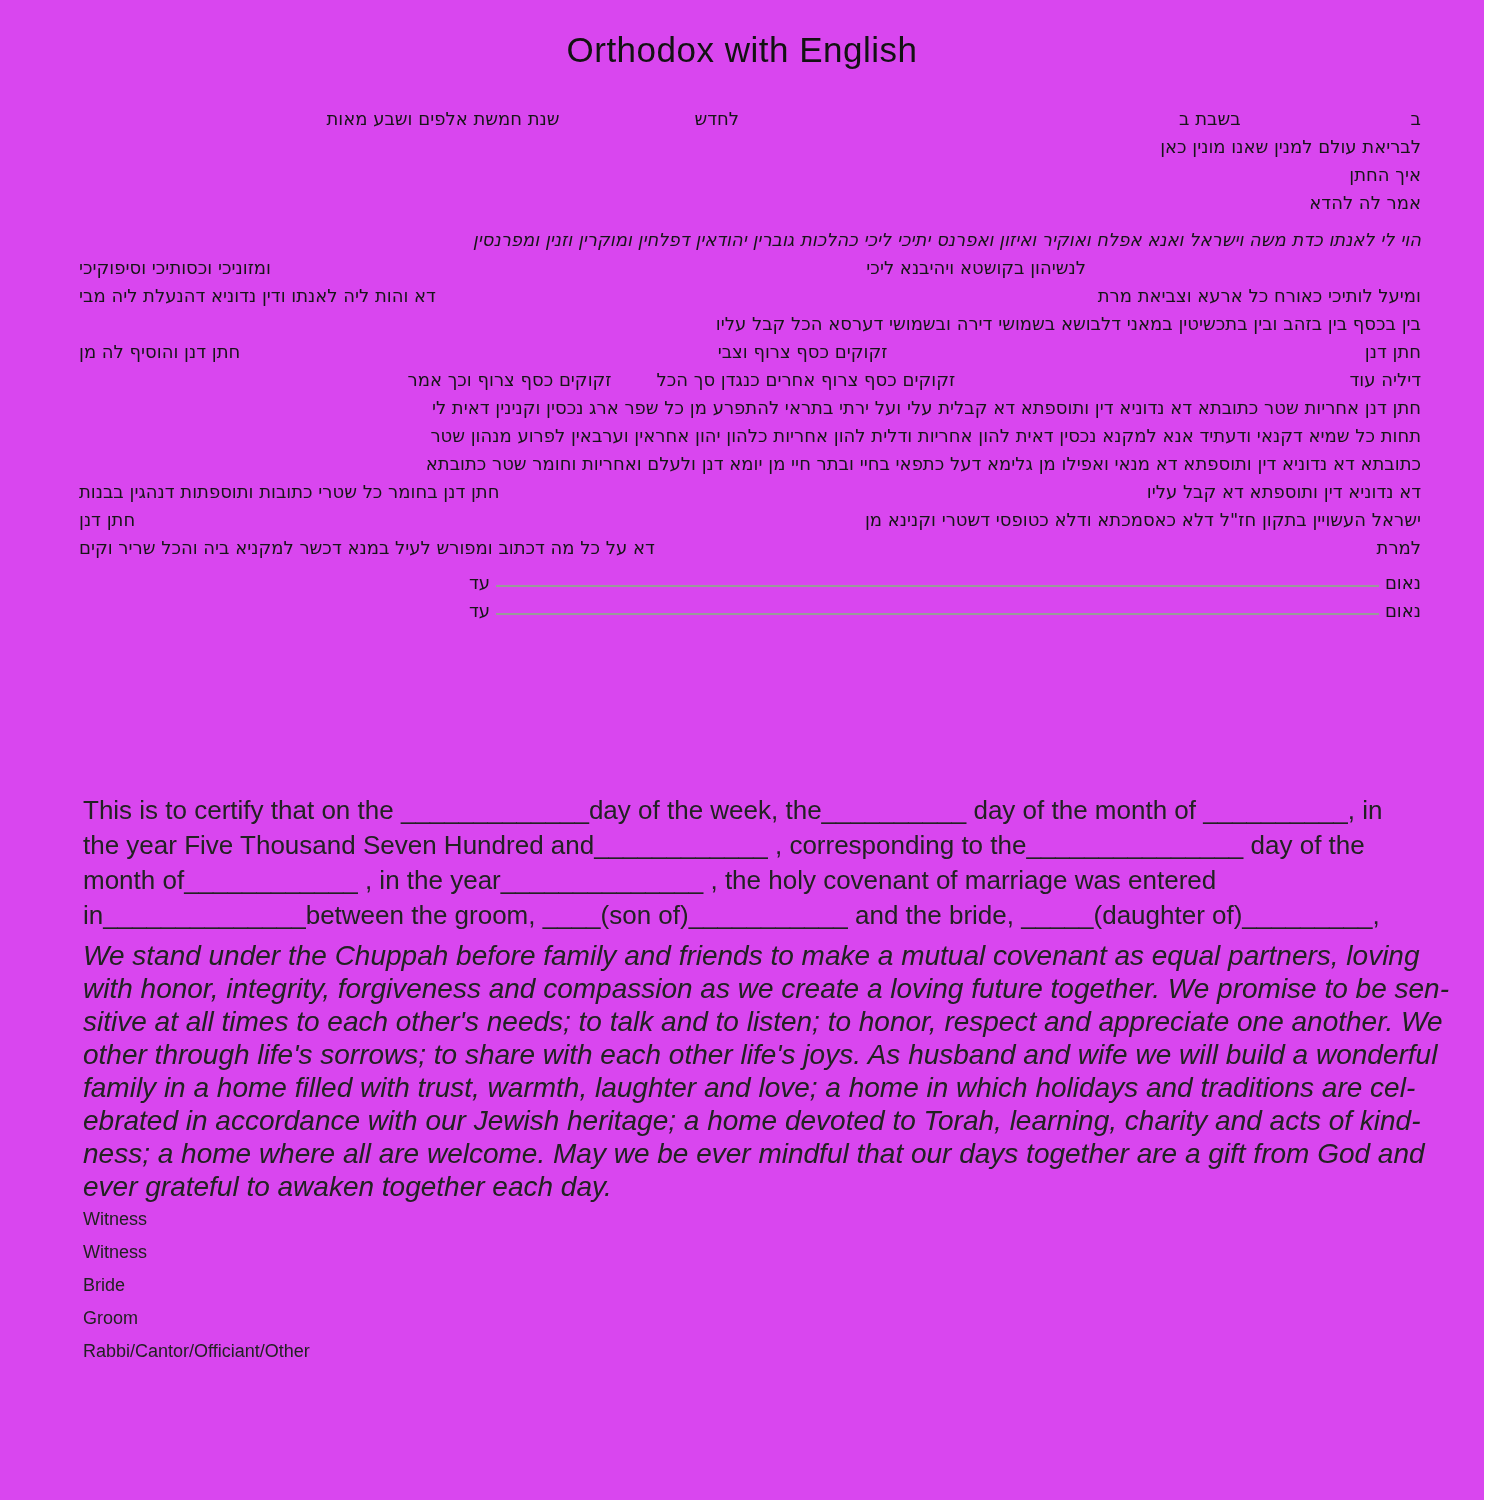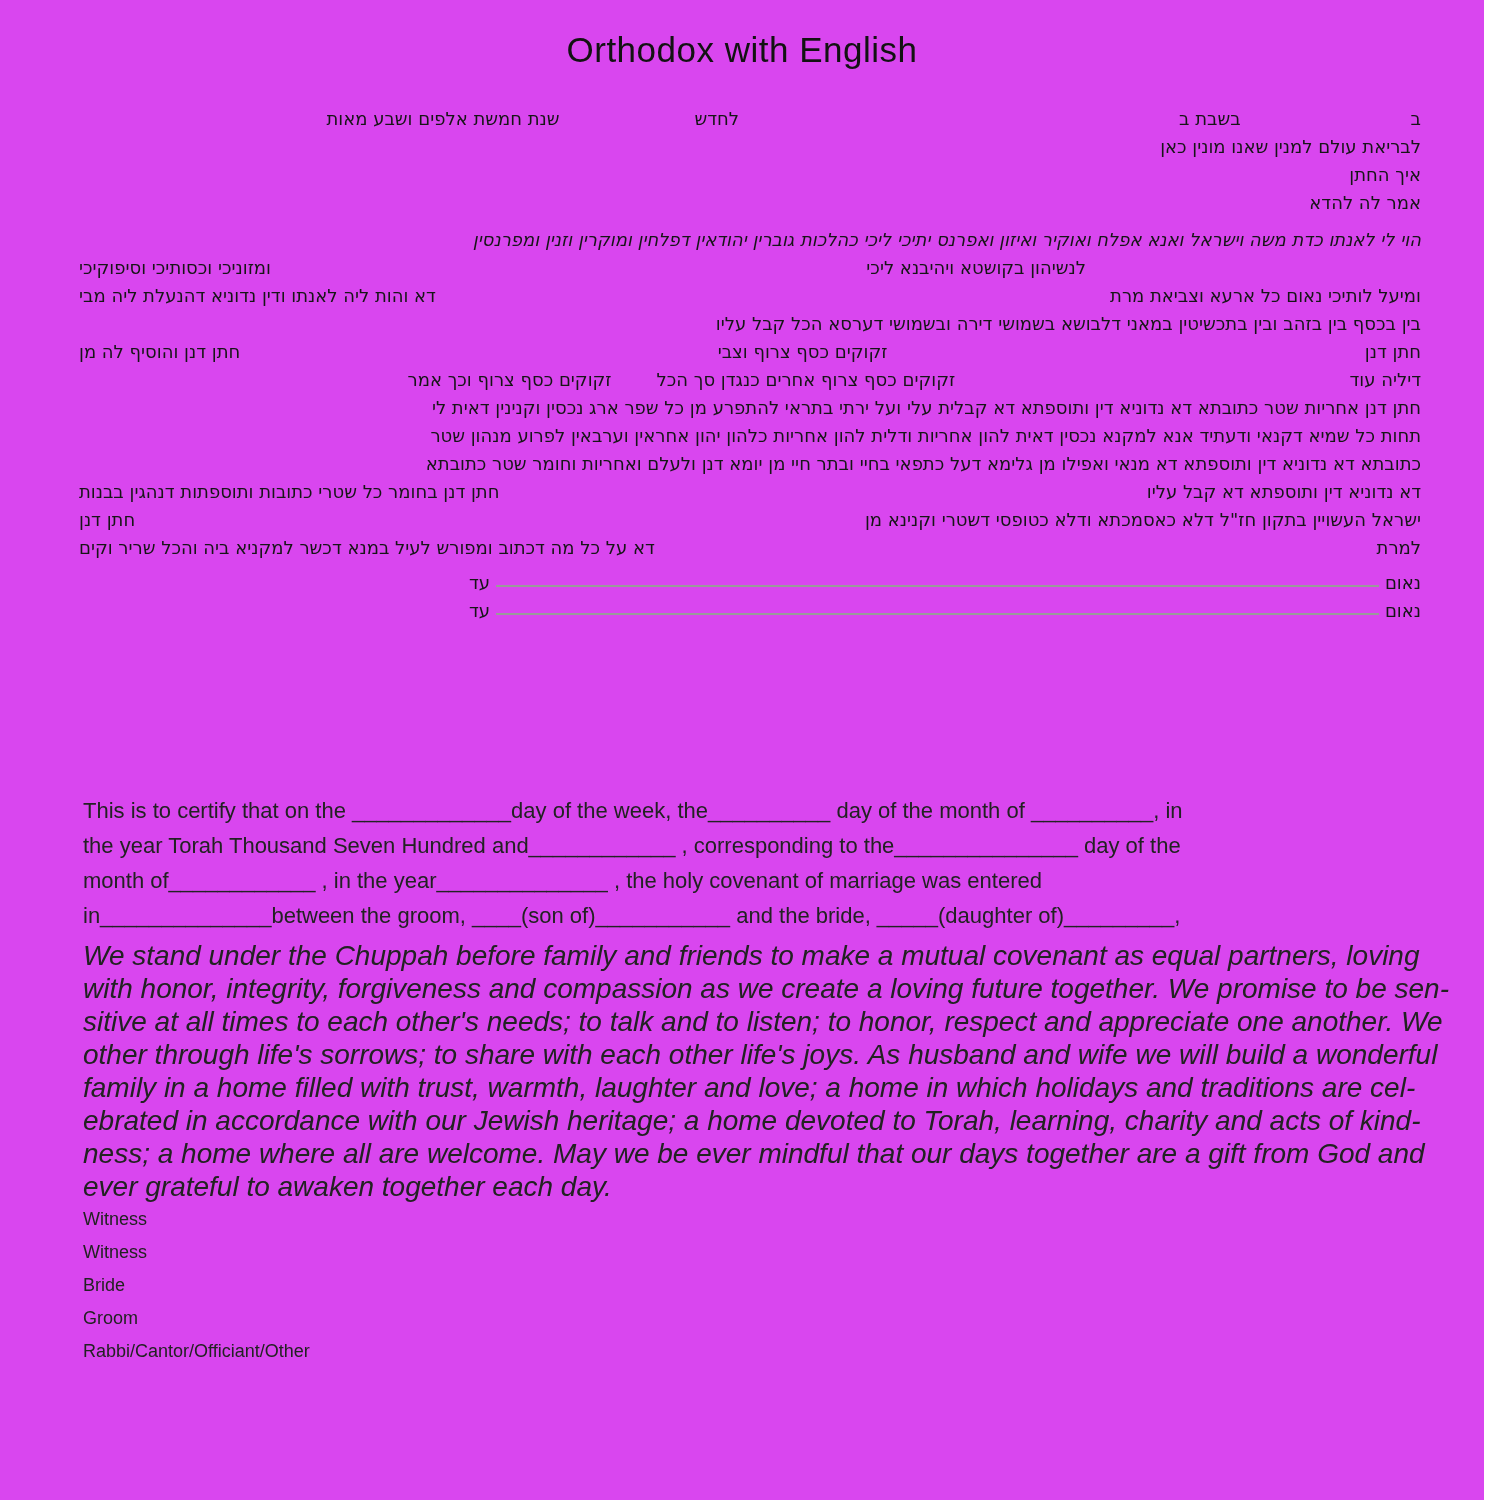--- a/index.html
+++ b/index.html
@@ -24,21 +24,21 @@
   .h-line { display:flex; align-items:flex-end; height:28px; }
   .h-text { flex:0 0 auto; white-space:nowrap; }
   .h-gap  { flex:0 0 auto; }
   .h-flex { flex:1 1 auto; }
   .h-rule {
     flex:1 1 auto; align-self:flex-end;
     border-bottom:2px solid #9a9a9a; margin:0 6px 6px 6px; height:1px;
   }
   
   .english { position:absolute; left:83px; top:793px; width:1365px; color:#222222; }
-  .cert-line { font-size:22px; line-height:35px; white-space:nowrap; font-family:"Liberation Sans", sans-serif; }
+  .cert-line { font-size:26px; line-height:35px; white-space:nowrap; font-family:"Liberation Sans", sans-serif; }
   .vows { margin-top:6px; }
   .vow-line { font-size:28px; line-height:33px; font-style:italic; white-space:nowrap; font-family:"Liberation Sans", sans-serif; }
   .sigs { margin-top:0px; }
   .sig-label { font-size:18px; line-height:33px; font-family:"Liberation Sans", sans-serif; }
 </style>
 </head>
 <body>
 
 <div class="page">
   <h1 class="title">Orthodox with English</h1>
@@ -65,21 +65,21 @@
       <div class="h-line" style="margin-top: 9px; font-style: italic;">
         <span class="h-text">הוי לי לאנתו כדת משה וישראל ואנא אפלח ואוקיר ואיזון ואפרנס יתיכי ליכי כהלכות גוברין יהודאין דפלחין ומוקרין וזנין ומפרנסין</span>
       </div>
       <div class="h-line">
         <span class="h-gap" style="width: 335px;"></span>
         <span class="h-text">לנשיהון בקושטא ויהיבנא ליכי</span>
         <span class="h-flex" style="flex-grow: 1;"></span>
         <span class="h-text">ומזוניכי וכסותיכי וסיפוקיכי</span>
       </div>
       <div class="h-line">
-        <span class="h-text">ומיעל לותיכי נאום כל ארעא וצביאת מרת</span>
+        <span class="h-text">ומיעל לותיכי כאורח כל ארעא וצביאת מרת</span>
         <span class="h-flex" style="flex-grow: 1;"></span>
         <span class="h-text">דא והות ליה לאנתו ודין נדוניא דהנעלת ליה מבי</span>
       </div>
       <div class="h-line">
         <span class="h-text">בין בכסף בין בזהב ובין בתכשיטין במאני דלבושא בשמושי דירה ובשמושי דערסא הכל קבל עליו</span>
       </div>
       <div class="h-line">
         <span class="h-text">חתן דנן</span>
         <span class="h-flex" style="flex-grow: 1;"></span>
         <span class="h-text">זקוקים כסף צרוף וצבי</span>
@@ -128,21 +128,21 @@
         <span class="h-text">נאום</span>
         <span class="h-rule"></span>
         <span class="h-text">עד</span>
         <span class="h-gap" style="width: 390px;"></span>
       </div>
     </div>
 
   <div class="english">
     <div id="cert-paragraph">
         <div class="cert-line">This is to certify that on the _____________day of the week, the__________ day of the month of __________, in</div>
-        <div class="cert-line">the year Torah Thousand Seven Hundred and____________ , corresponding to the_______________ day of the</div>
+        <div class="cert-line">the year Five Thousand Seven Hundred and____________ , corresponding to the_______________ day of the</div>
         <div class="cert-line">month of____________ , in the year______________ , the holy covenant of marriage was entered</div>
         <div class="cert-line">in______________between the groom, ____(son of)___________ and the bride, _____(daughter of)_________,</div>
       </div>
     <div id="vows-paragraph" class="vows">
         <div class="vow-line">We stand under the Chuppah before family and friends to make a mutual covenant as equal partners, loving</div>
         <div class="vow-line">with honor, integrity, forgiveness and compassion as we create a loving future together. We promise to be sen-</div>
         <div class="vow-line">sitive at all times to each other's needs; to talk and to listen; to honor, respect and appreciate one another. We</div>
         <div class="vow-line">other through life's sorrows; to share with each other life's joys. As husband and wife we will build a wonderful</div>
         <div class="vow-line">family in a home filled with trust, warmth, laughter and love; a home in which holidays and traditions are cel-</div>
         <div class="vow-line">ebrated in accordance with our Jewish heritage; a home devoted to Torah, learning, charity and acts of kind-</div>

